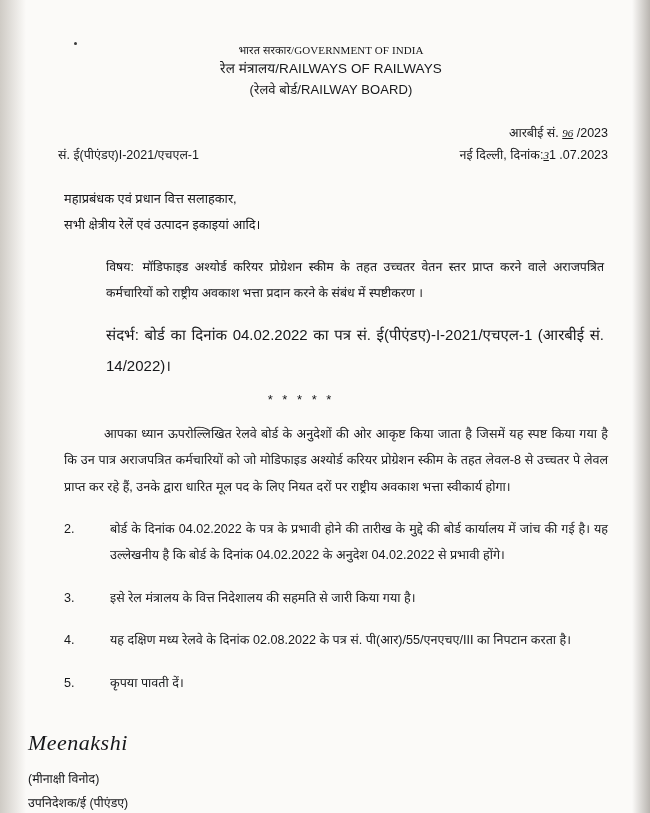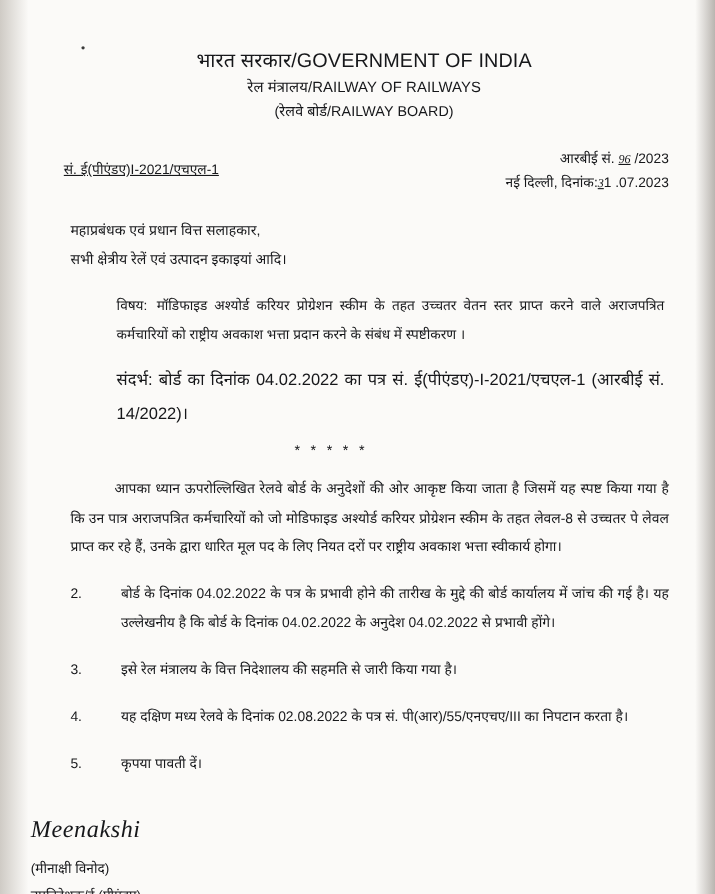--- a/index.html
+++ b/index.html
@@ -50,35 +50,34 @@
     font-family: "Liberation Sans", sans-serif;
   }
   .center { text-align: center; }
 
   .header-block {
     margin-top: 36px;
     line-height: 1.55;
     font-size: 13.5px;
     letter-spacing: .1px;
   }
-  .header-block .ln1 { font-size: 18px; }
+  .header-block .ln1 { font-size: 11px; font-family: Liberation Serif, serif; }
   .header-block .ln2 { font-size: 13.5px; }
   .header-block .ln3 { font-size: 13px; }
 
   .refrow {
     position: relative;
     margin-top: 24px;
     height: 46px;
     font-size: 12.5px;
   }
   .ref-left {
     position: absolute;
     left: 30px;
-    top: 10px;
-    text-decoration: underline;
+    top: 22px;
   }
   .ref-right-1 {
     position: absolute;
     right: 26px;
     top: 0px;
     white-space: nowrap;
   }
   .ref-right-2 {
     position: absolute;
     right: 26px;
@@ -181,21 +180,21 @@
 </head>
 <body>
 
 <div class="page">
   <div class="sheet">
 
     <div class="dot-mark"></div>
 
     <div class="header-block center doc-text">
       <div class="ln1">भारत सरकार/GOVERNMENT OF INDIA</div>
-      <div class="ln2">रेल मंत्रालय/RAILWAY OF RAILWAYS</div>
+      <div class="ln2">रेल मंत्रालय/RAILWAYS OF RAILWAYS</div>
       <div class="ln3">(रेलवे बोर्ड/RAILWAY BOARD)</div>
     </div>
 
     <div class="refrow doc-text">
       <div class="ref-right-1">
         <span>आरबीई सं.</span>
         <span class="handnum">96</span>
         <span>/2023</span>
       </div>
       <div class="ref-left">सं. ई(पीएंडए)I-2021/एचएल-1</div>

